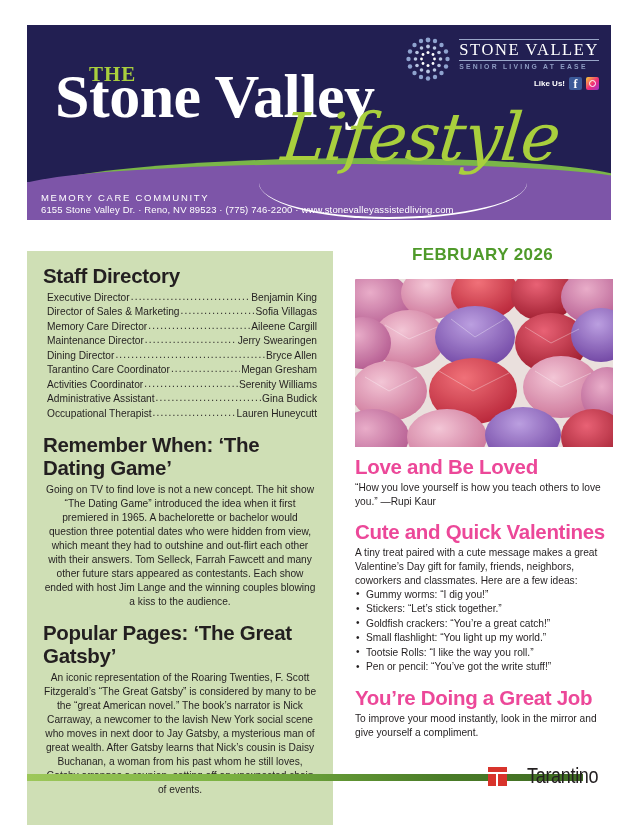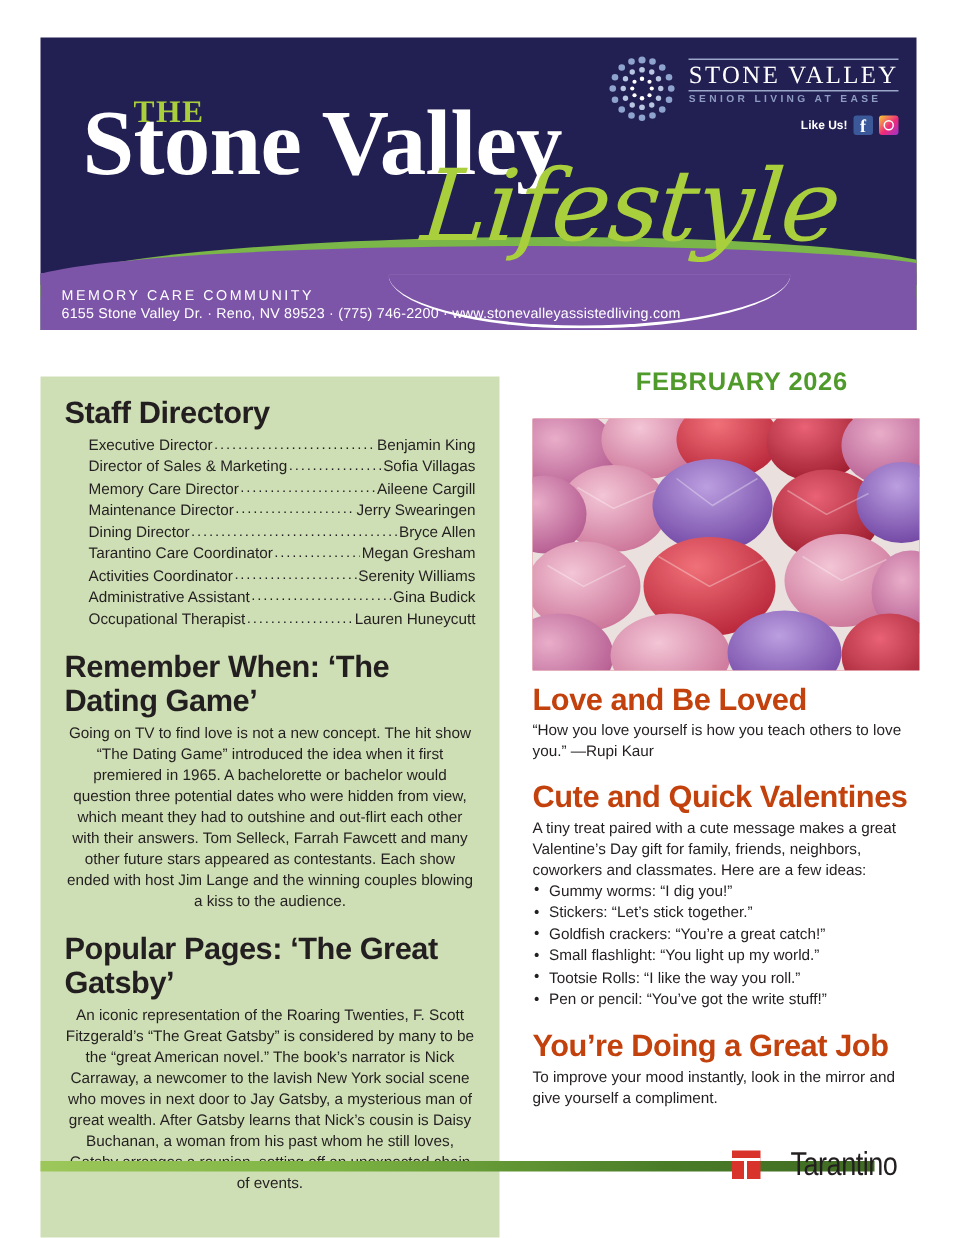--- a/index.html
+++ b/index.html
@@ -200,21 +200,21 @@
     position: absolute;
     left: 3px; top: 3px;
     width: 5px; height: 5px;
     border: 1.3px solid #fff;
     border-radius: 50%;
   }
 
   
   .issue-date {
     position: absolute;
-    left: 367px;
+    left: 355px;
     top: 245px;
     width: 255px;
     text-align: center;
     color: #4f9a2a;
     font-size: 17px;
     font-weight: 700;
     letter-spacing: 0.4px;
   }
 
   
@@ -232,21 +232,21 @@
     font-size: 20.5px;
     font-weight: 700;
     color: #231f20;
     line-height: 1.12;
     margin: 0 0 3px 0;
     letter-spacing: -0.3px;
   }
   .panel-h1.spaced { margin-top: 13px; }
 
   .staff-list {
-    margin: 2px 0 0 16px;
+    margin: 2px 0 0 4px;
     padding: 0;
     list-style: none;
   }
   .staff-row {
     display: flex;
     align-items: baseline;
     font-size: 10.2px;
     line-height: 1.42;
     color: #231f20;
     white-space: nowrap;
@@ -285,21 +285,21 @@
     position: relative;
     overflow: hidden;
     background: #d7737f;
     margin-bottom: 9px;
   }
   .photo svg { display: block; width: 100%; height: 100%; }
 
   .rc-h1 {
     font-size: 20.5px;
     font-weight: 700;
-    color: #c2410c;
+    color: #ec4899;
     line-height: 1.12;
     margin: 0 0 2px 0;
     letter-spacing: -0.3px;
   }
   .rc-h1.gap { margin-top: 12px; }
   .rc-p {
     font-size: 10.2px;
     line-height: 1.37;
     color: #231f20;
     margin: 0;

